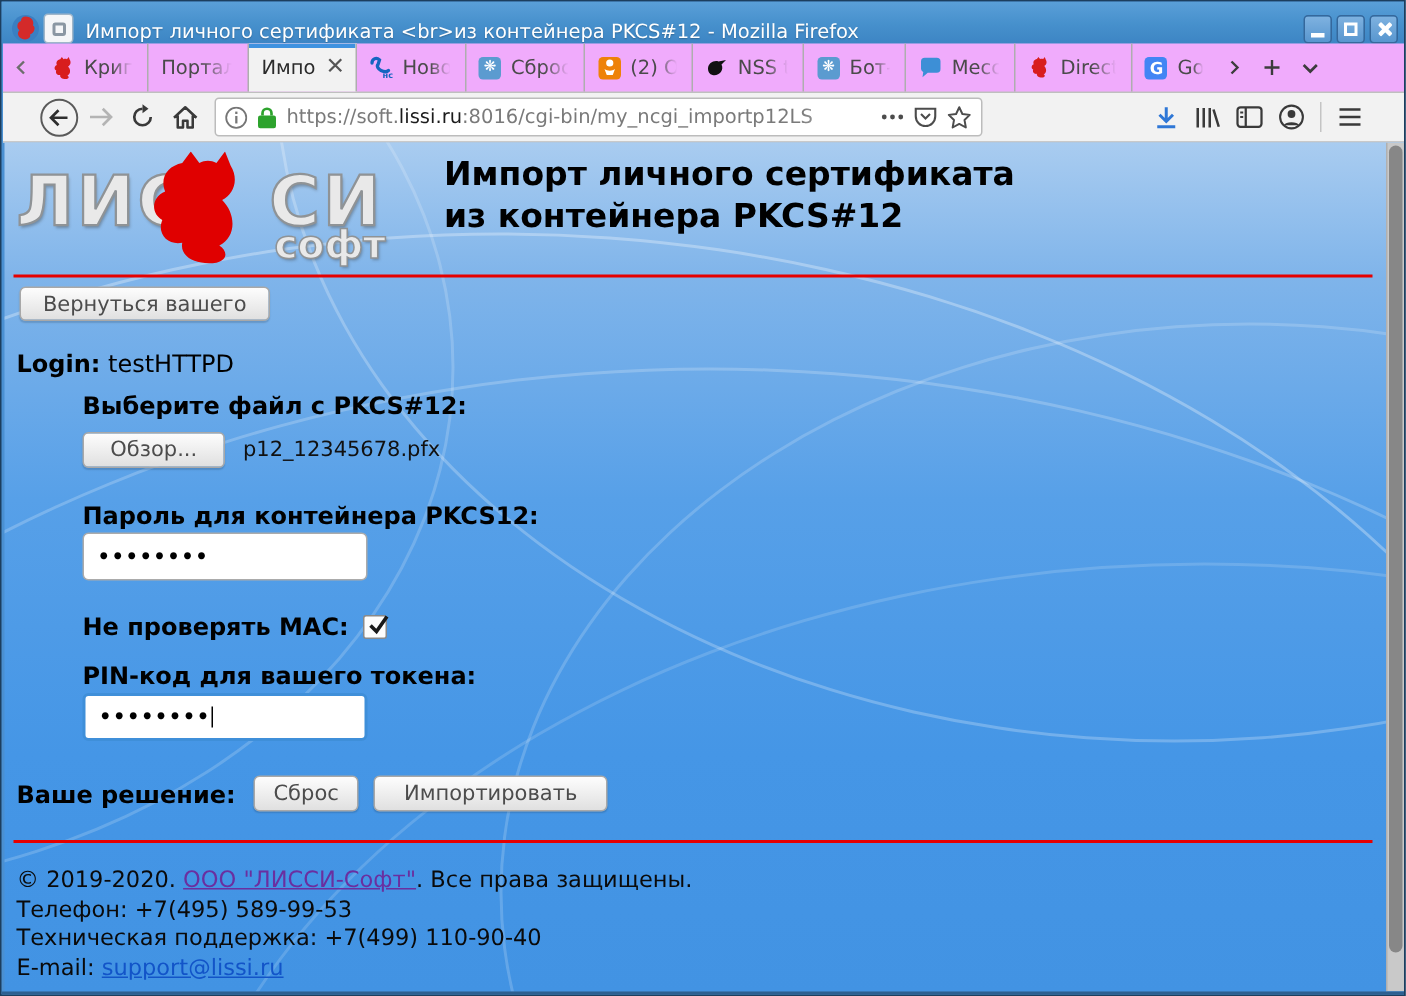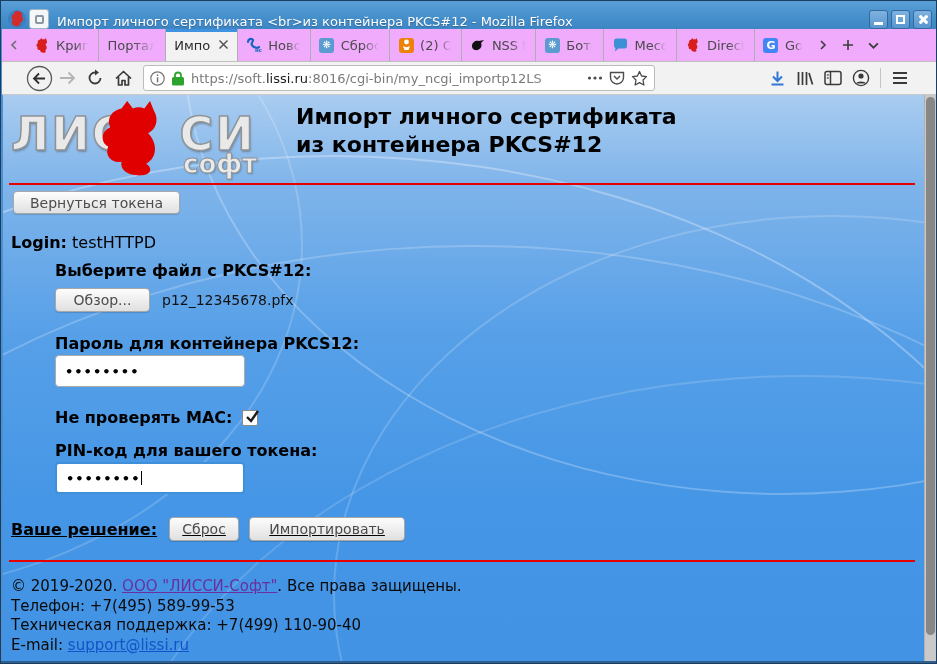--- a/index.html
+++ b/index.html
@@ -86,21 +86,21 @@
   .browse-btn{width:95px;height:24px;}
   .file-name{font-size:14px;color:#111;}
   .txt-input{position:absolute;left:52px;width:190px;height:32px;background:#fff;border:1px solid #ababab;
     border-radius:4px;font-size:13px;font-weight:bold;letter-spacing:1px;padding:0 9px;color:#000;outline:none;}
   .txt-input.focused{border:2px solid #3f8fd9;}
   .mac-row{position:absolute;left:52px;top:313px;display:flex;align-items:center;gap:10px;}
   .mac-lbl{font-size:16px;font-weight:bold;color:#000;}
   .checkbox{width:16px;height:16px;background:#fdfdfd;border:1px solid #8a8a8a;border-radius:2px;
     position:relative;}
   .checkbox svg{position:absolute;left:1px;top:-3px;}
-  .decision-row{position:absolute;left:8px;top:422px;display:flex;align-items:center;gap:10px;text-decoration:underline;}
+  .decision-row{position:absolute;left:8px;top:422px;display:flex;align-items:center;gap:10px;}
   .decision-lbl{font-size:16px;font-weight:bold;color:#000;margin-right:2px;}
   .reset-btn{width:70px;height:24px;}
   .import-btn{width:156px;height:24px;}
   .footer{position:absolute;left:8px;top:482px;font-size:15px;color:#0a0a0a;line-height:19px;}
   .footer .row{margin-bottom:0.5px;}
   a.purple{color:#6a2fa0;text-decoration:underline;}
   a.blue{color:#1254c8;}
   .caret{display:inline-block;width:1px;height:14px;background:#000;vertical-align:-2px;margin-left:1px;}
 </style>
 </head>
@@ -348,21 +348,21 @@
       <div class="logo-sub">софт</div>
     </div>
 
     <div class="heading">
       <div>Импорт личного сертификата</div>
       <div>из контейнера PKCS#12</div>
     </div>
 
     <div class="redline" style="top:88px;"></div>
 
-    <button class="gbtn back-btn">Вернуться токена</button>
+    <button class="gbtn back-btn">Вернуться вашего</button>
 
     <div class="login-line"><b>Login:</b>&nbsp;<span>testHTTPD</span></div>
 
     <div class="lbl" style="top:166px;">Выберите файл с PKCS#12:</div>
 
     <div class="file-row">
       <button class="gbtn browse-btn">Обзор...</button>
       <span class="file-name">p12_12345678.pfx</span>
     </div>
 

